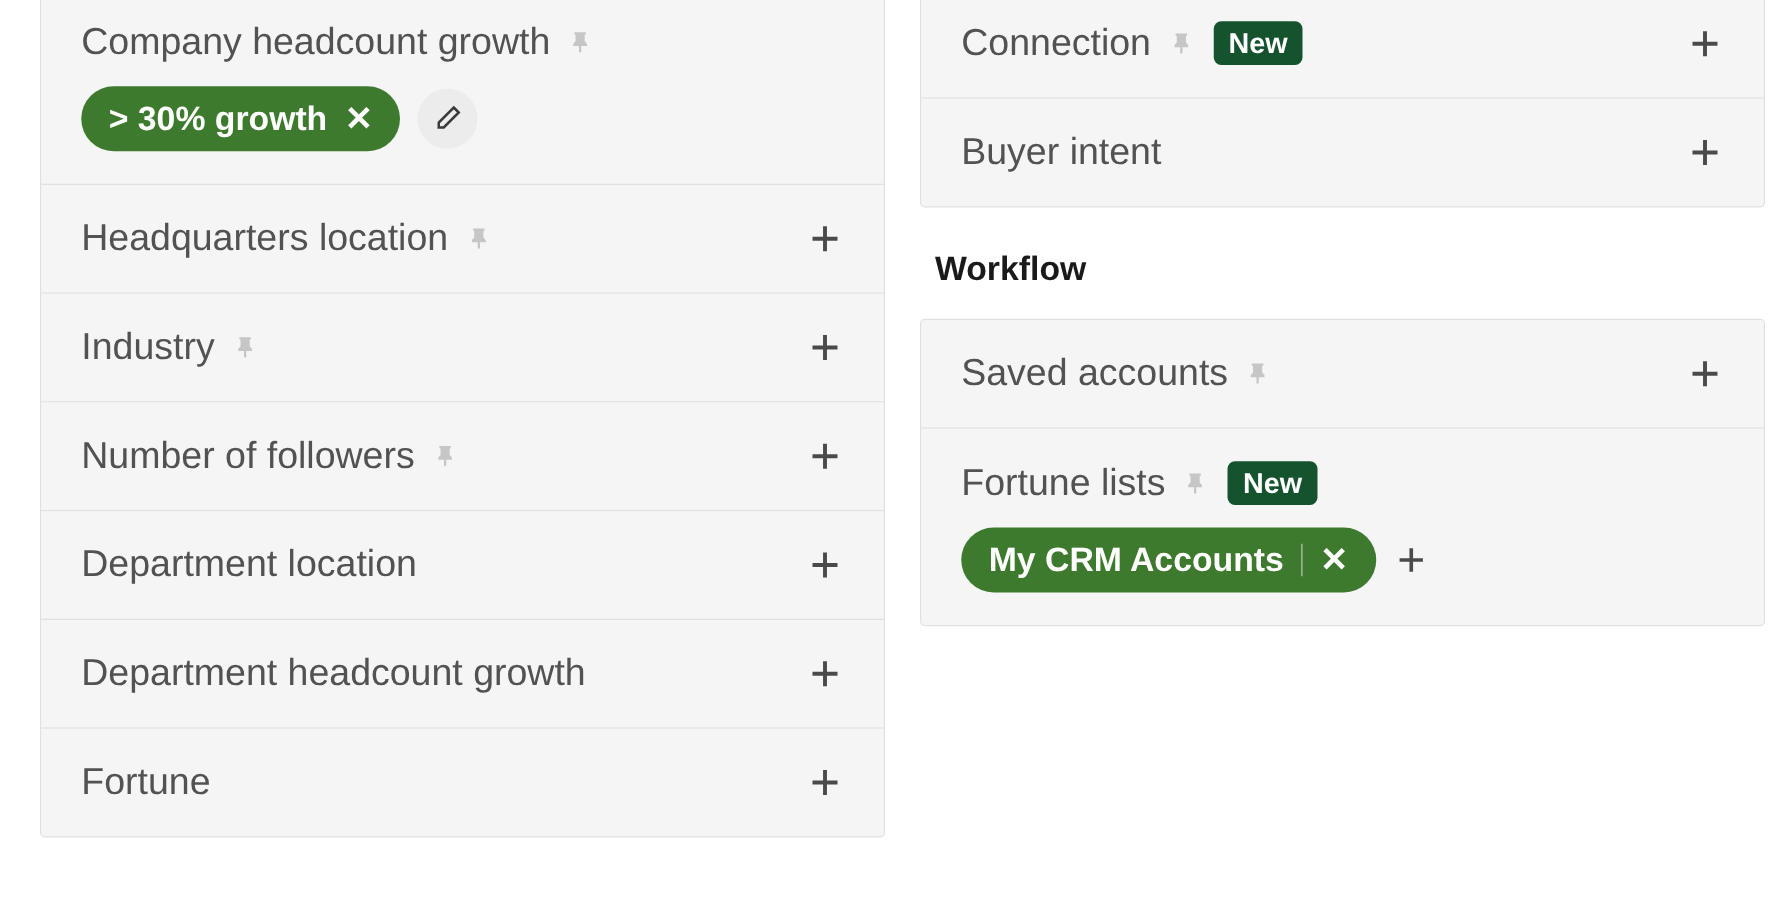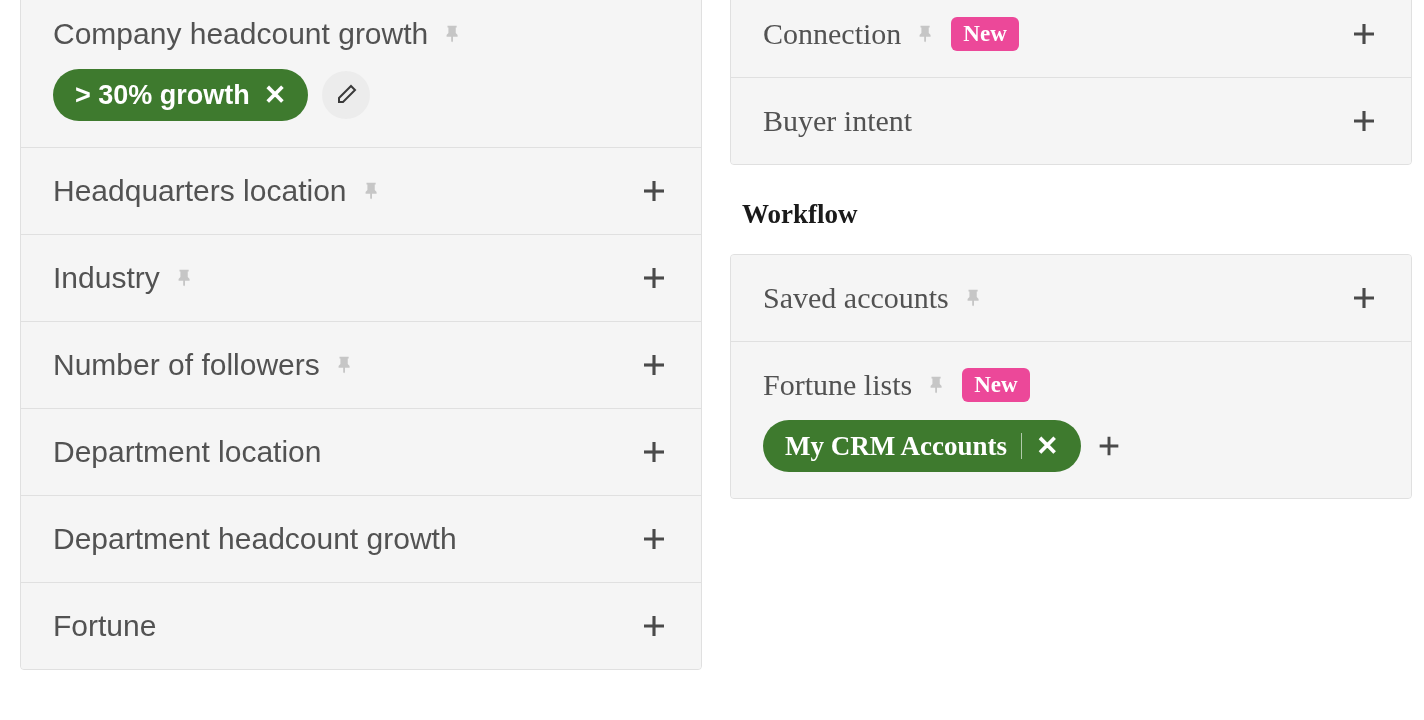--- a/index.html
+++ b/index.html
@@ -12,22 +12,22 @@
     }
     .container {
       display: flex;
       gap: 28px;
       padding: 0;
     }
     .column {
       flex: 1;
       min-width: 0;
     }
-    .col-left { padding-left: 20px; }
-    .col-right { padding-right: 12px; font-family: Liberation Serif, serif; }
+    .col-left { padding-left: 32px; }
+    .col-right { padding-right: 12px; }
     .filter-group {
       border: 1px solid #e0e0e0;
       border-radius: 4px;
       background: #f5f5f5;
       overflow: hidden;
     }
     .filter-row {
       padding: 26px 32px;
       border-bottom: 1px solid #e0e0e0;
       background: #f5f5f5;
@@ -46,21 +46,21 @@
       color: #525252;
       font-weight: 400;
     }
     .pin-icon {
       width: 22px;
       height: 22px;
       flex-shrink: 0;
     }
     .pin-icon svg { width: 100%; height: 100%; }
     .new-badge {
-      background: #ec4899;
+      background: #14532d;
       color: #fff;
       font-size: 23px;
       font-weight: 600;
       padding: 4px 12px;
       border-radius: 6px;
     }
     .spacer { flex: 1; }
     .plus-icon {
       width: 30px;
       height: 30px;

